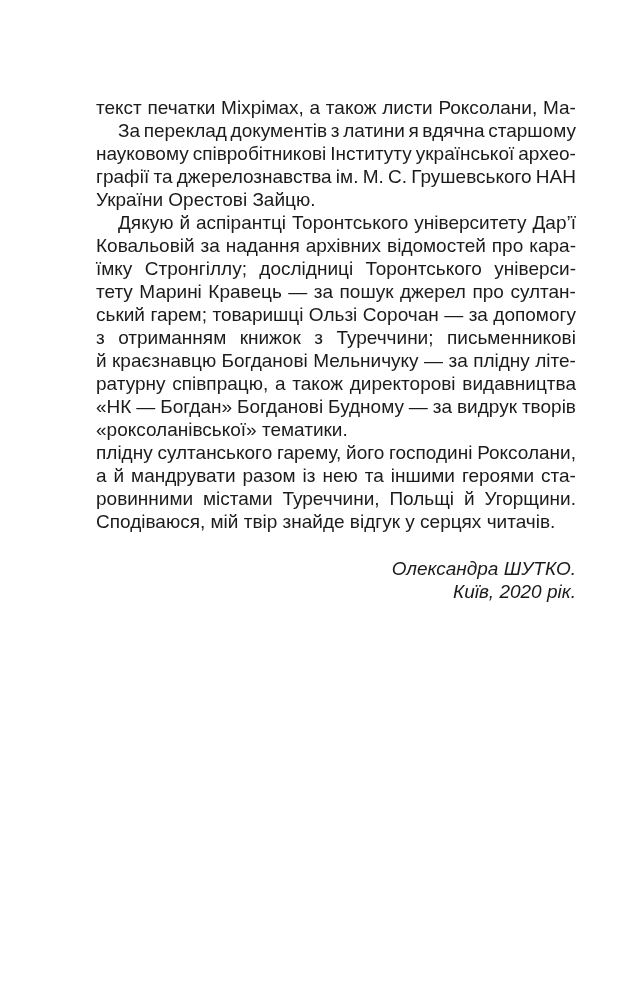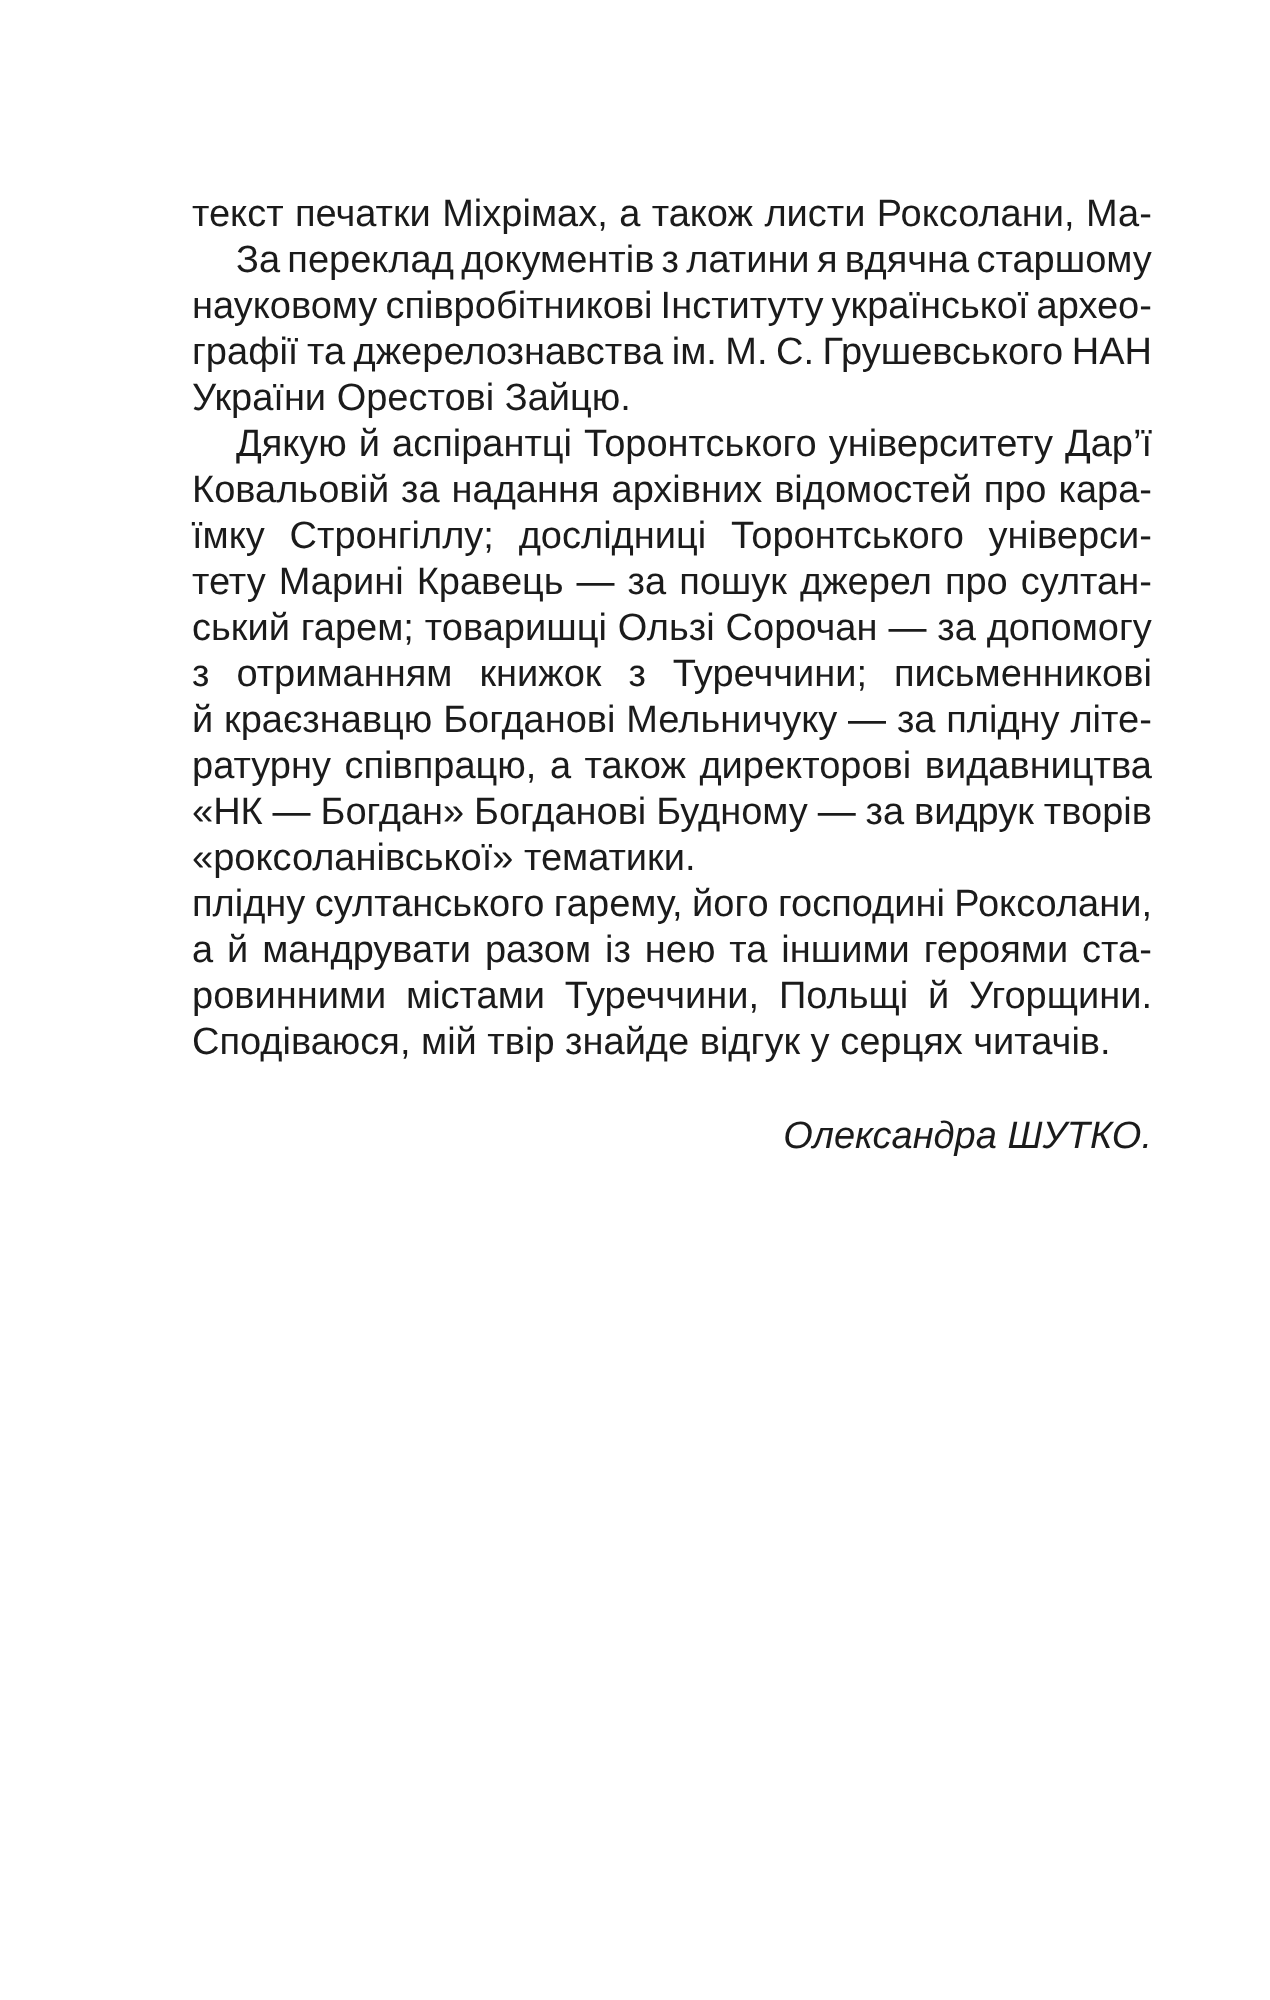--- a/index.html
+++ b/index.html
@@ -195,15 +195,16 @@
           <span>містами</span>
           <span>Туреччини,</span>
           <span>Польщі</span>
           <span>й</span>
           <span>Угорщини.</span>
         </div>
         <div class="line">Сподіваюся, мій твір знайде відгук у серцях читачів.</div>
       </div>
     <div class="signature">
       <div class="sig-line">Олександра ШУТКО.</div>
+      <div class="sig-line">Київ, 2020 рік.</div>
     </div>
   </div>
 </div>
 
 </body></html>

